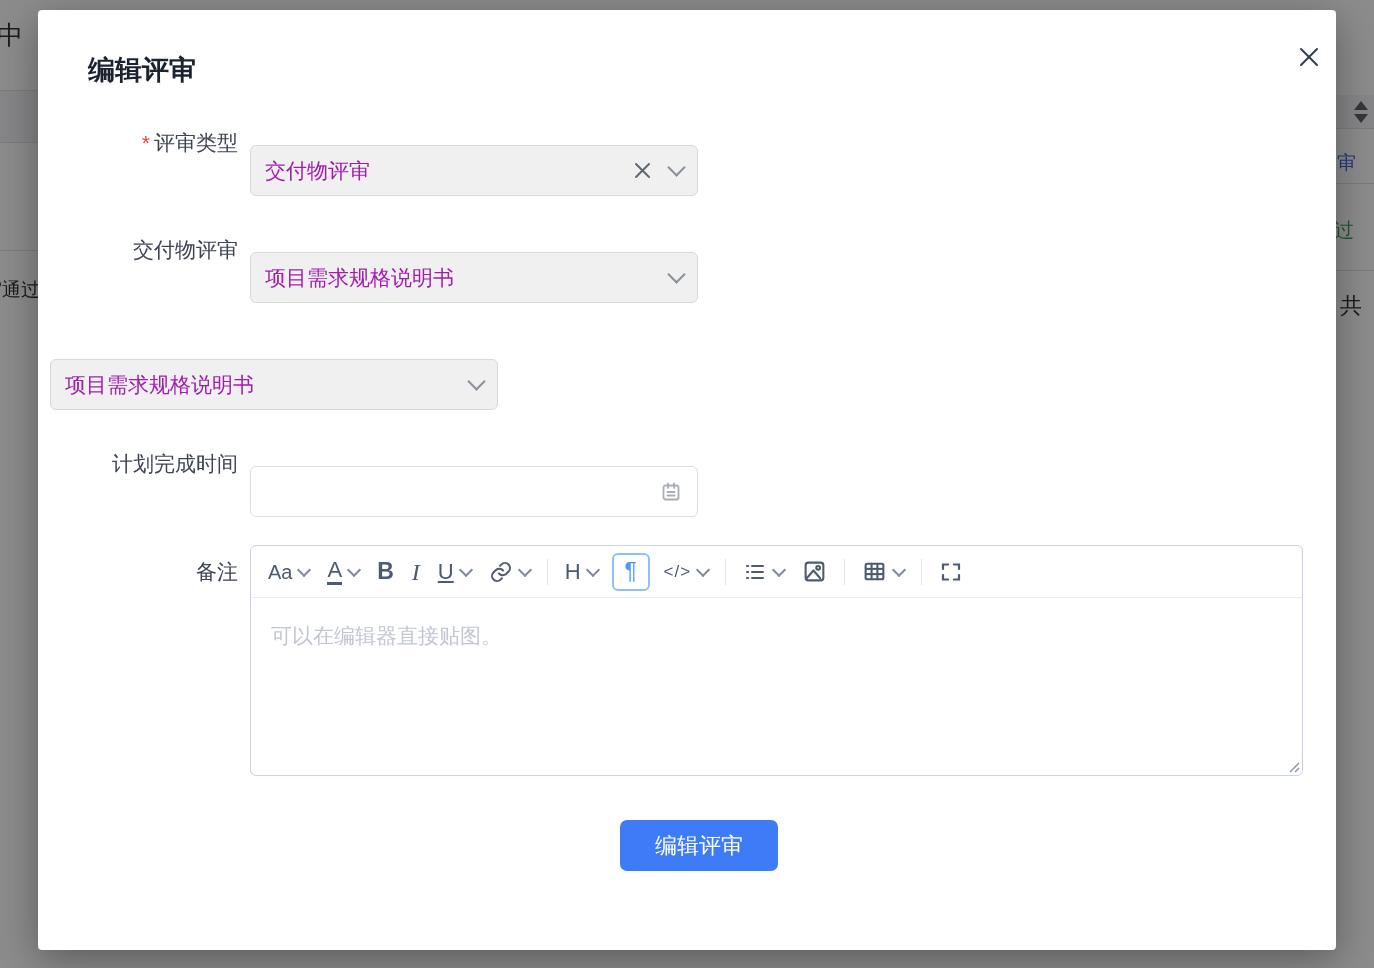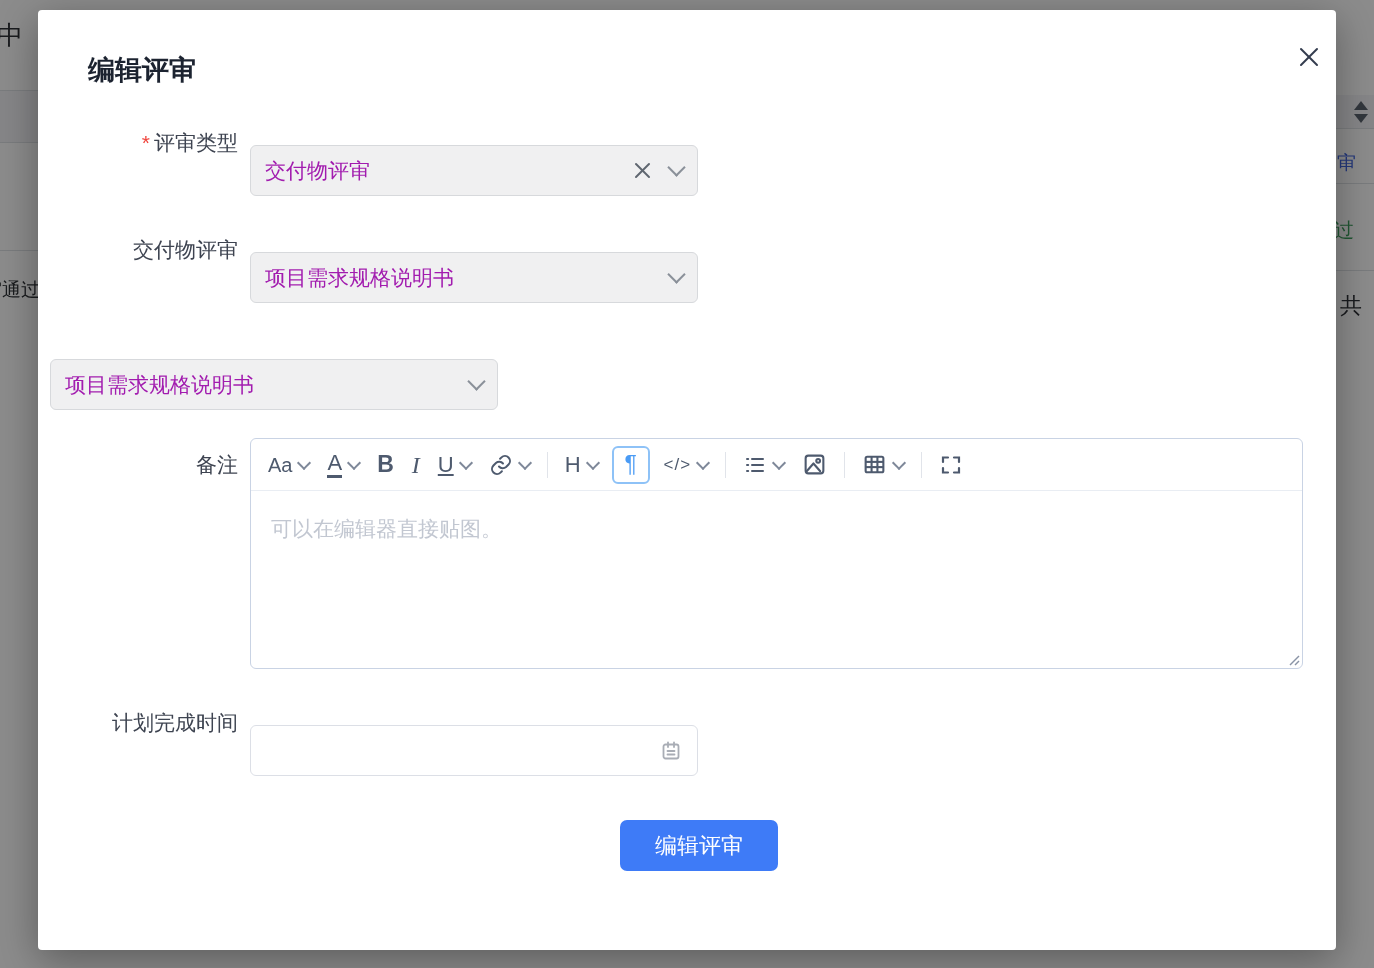--- a/index.html
+++ b/index.html
@@ -158,146 +158,146 @@
       </div>
     </div>
 
     <div class="row">
       <div class="control filled">
         <span class="cval">项目需求规格说明书</span>
         <span class="chev"></span>
       </div>
     </div>
 
-
-    <div class="row row-editor">
-      <div class="flabel">备注</div>
-      <div class="editor">
-
-        <div class="toolbar">
-          <div class="tbtn">
-            <span class="tlabel" style="font-size:20px;">Aa</span>
-            <span class="tchev"></span>
-          </div>
-          <div class="tbtn">
-            <span class="tlabel t-colorA">A</span>
-            <span class="tchev"></span>
-          </div>
-          <div class="tbtn">
-            <span class="tlabel t-bold">B</span>
-          </div>
-          <div class="tbtn">
-            <span class="tlabel t-italic">I</span>
-          </div>
-          <div class="tbtn">
-            <span class="tlabel t-under">U</span>
-            <span class="tchev"></span>
-          </div>
-          <div class="tbtn">
-            <span>
-              <svg width="24" height="24" viewBox="0 0 24 24" fill="none" stroke="#4e5a6e" stroke-width="2" stroke-linecap="round">
-                <path d="M10 13.5a5 5 0 0 0 7.07.47l2.5-2.5a5 5 0 0 0-7.07-7.07l-1.4 1.4"></path>
-                <path d="M14 10.5a5 5 0 0 0-7.07-.47l-2.5 2.5a5 5 0 0 0 7.07 7.07l1.4-1.4"></path>
-              </svg>
-            </span>
-            <span class="tchev"></span>
-          </div>
-
-          <div class="tdiv"></div>
-
-          <div class="tbtn">
-            <span class="tlabel">H</span>
-            <span class="tchev"></span>
-          </div>
-          <div class="active-p">
-            <span>¶</span>
-          </div>
-          <div class="tbtn">
-            <span class="tlabel t-code">&lt;/&gt;</span>
-            <span class="tchev"></span>
-          </div>
-
-          <div class="tdiv"></div>
-
-          <div class="tbtn">
-            <span>
-              <svg width="24" height="24" viewBox="0 0 24 24" fill="none" stroke="#4e5a6e" stroke-width="2" stroke-linecap="round">
-                <line x1="9" y1="6" x2="20" y2="6"></line>
-                  <line x1="9" y1="12" x2="20" y2="12"></line>
-                  <line x1="9" y1="18" x2="20" y2="18"></line>
-                <line x1="4" y1="6" x2="5.2" y2="6"></line>
-                  <line x1="4" y1="12" x2="5.2" y2="12"></line>
-                  <line x1="4" y1="18" x2="5.2" y2="18"></line>
-              </svg>
-            </span>
-            <span class="tchev"></span>
-          </div>
-          <div class="tbtn">
-            <span>
-              <svg width="25" height="25" viewBox="0 0 24 24" fill="none" stroke="#4e5a6e" stroke-width="2" stroke-linecap="round" stroke-linejoin="round">
-                <rect x="3.5" y="3.5" width="17" height="17" rx="2.5"></rect>
-                <circle cx="15.5" cy="8.5" r="1.8"></circle>
-                <path d="M4.5 18.5l6.5-7.5 6.5 7.5"></path>
-              </svg>
-            </span>
-          </div>
-
-          <div class="tdiv"></div>
-
-          <div class="tbtn">
-            <span>
-              <svg width="25" height="25" viewBox="0 0 24 24" fill="none" stroke="#4e5a6e" stroke-width="2" stroke-linejoin="round">
-                <rect x="3.5" y="4.5" width="17" height="15" rx="1.5"></rect>
-                <line x1="3.5" y1="9.5" x2="20.5" y2="9.5"></line>
-                <line x1="3.5" y1="14.5" x2="20.5" y2="14.5"></line>
-                <line x1="9.2" y1="4.5" x2="9.2" y2="19.5"></line>
-                <line x1="14.8" y1="4.5" x2="14.8" y2="19.5"></line>
-              </svg>
-            </span>
-            <span class="tchev"></span>
-          </div>
-
-          <div class="tdiv"></div>
-
-          <div class="tbtn">
-            <span>
-              <svg width="24" height="24" viewBox="0 0 24 24" fill="none" stroke="#4e5a6e" stroke-width="2.2" stroke-linecap="round">
-                <path d="M4 9V4.5h5"></path>
-                  <path d="M15 4.5h5V9"></path>
-                  <path d="M20 15v4.5h-5"></path>
-                  <path d="M9 19.5H4V15"></path>
-              </svg>
-            </span>
-          </div>
-        </div>
-
-        <div class="edit-area">
-          <div class="placeholder">可以在编辑器直接贴图。</div>
-          <div class="resize-handle">
-            <svg width="13" height="13" viewBox="0 0 13 13">
-              <line x1="3" y1="12" x2="12" y2="3" stroke="#8a94a6" stroke-width="1.4"></line>
-              <line x1="8" y1="12" x2="12" y2="8" stroke="#8a94a6" stroke-width="1.4"></line>
-            </svg>
-          </div>
-        </div>
-
-      </div>
-    </div>
 
     <div class="row">
       <div class="flabel">计划完成时间</div>
       <div class="control white">
         <span class="cval"></span>
         <span>
           <svg width="24" height="24" viewBox="0 0 24 24" fill="none" stroke="#a9adb5" stroke-width="1.8" stroke-linecap="round">
             <rect x="4.5" y="5.5" width="15" height="14" rx="2"></rect>
             <line x1="9" y1="3.5" x2="9" y2="8"></line>
             <line x1="15" y1="3.5" x2="15" y2="8"></line>
             <line x1="8.5" y1="12" x2="15.5" y2="12"></line>
             <line x1="8.5" y1="15.5" x2="15.5" y2="15.5"></line>
           </svg>
         </span>
       </div>
     </div>
+
+    <div class="row row-editor">
+      <div class="flabel">备注</div>
+      <div class="editor">
+
+        <div class="toolbar">
+          <div class="tbtn">
+            <span class="tlabel" style="font-size:20px;">Aa</span>
+            <span class="tchev"></span>
+          </div>
+          <div class="tbtn">
+            <span class="tlabel t-colorA">A</span>
+            <span class="tchev"></span>
+          </div>
+          <div class="tbtn">
+            <span class="tlabel t-bold">B</span>
+          </div>
+          <div class="tbtn">
+            <span class="tlabel t-italic">I</span>
+          </div>
+          <div class="tbtn">
+            <span class="tlabel t-under">U</span>
+            <span class="tchev"></span>
+          </div>
+          <div class="tbtn">
+            <span>
+              <svg width="24" height="24" viewBox="0 0 24 24" fill="none" stroke="#4e5a6e" stroke-width="2" stroke-linecap="round">
+                <path d="M10 13.5a5 5 0 0 0 7.07.47l2.5-2.5a5 5 0 0 0-7.07-7.07l-1.4 1.4"></path>
+                <path d="M14 10.5a5 5 0 0 0-7.07-.47l-2.5 2.5a5 5 0 0 0 7.07 7.07l1.4-1.4"></path>
+              </svg>
+            </span>
+            <span class="tchev"></span>
+          </div>
+
+          <div class="tdiv"></div>
+
+          <div class="tbtn">
+            <span class="tlabel">H</span>
+            <span class="tchev"></span>
+          </div>
+          <div class="active-p">
+            <span>¶</span>
+          </div>
+          <div class="tbtn">
+            <span class="tlabel t-code">&lt;/&gt;</span>
+            <span class="tchev"></span>
+          </div>
+
+          <div class="tdiv"></div>
+
+          <div class="tbtn">
+            <span>
+              <svg width="24" height="24" viewBox="0 0 24 24" fill="none" stroke="#4e5a6e" stroke-width="2" stroke-linecap="round">
+                <line x1="9" y1="6" x2="20" y2="6"></line>
+                  <line x1="9" y1="12" x2="20" y2="12"></line>
+                  <line x1="9" y1="18" x2="20" y2="18"></line>
+                <line x1="4" y1="6" x2="5.2" y2="6"></line>
+                  <line x1="4" y1="12" x2="5.2" y2="12"></line>
+                  <line x1="4" y1="18" x2="5.2" y2="18"></line>
+              </svg>
+            </span>
+            <span class="tchev"></span>
+          </div>
+          <div class="tbtn">
+            <span>
+              <svg width="25" height="25" viewBox="0 0 24 24" fill="none" stroke="#4e5a6e" stroke-width="2" stroke-linecap="round" stroke-linejoin="round">
+                <rect x="3.5" y="3.5" width="17" height="17" rx="2.5"></rect>
+                <circle cx="15.5" cy="8.5" r="1.8"></circle>
+                <path d="M4.5 18.5l6.5-7.5 6.5 7.5"></path>
+              </svg>
+            </span>
+          </div>
+
+          <div class="tdiv"></div>
+
+          <div class="tbtn">
+            <span>
+              <svg width="25" height="25" viewBox="0 0 24 24" fill="none" stroke="#4e5a6e" stroke-width="2" stroke-linejoin="round">
+                <rect x="3.5" y="4.5" width="17" height="15" rx="1.5"></rect>
+                <line x1="3.5" y1="9.5" x2="20.5" y2="9.5"></line>
+                <line x1="3.5" y1="14.5" x2="20.5" y2="14.5"></line>
+                <line x1="9.2" y1="4.5" x2="9.2" y2="19.5"></line>
+                <line x1="14.8" y1="4.5" x2="14.8" y2="19.5"></line>
+              </svg>
+            </span>
+            <span class="tchev"></span>
+          </div>
+
+          <div class="tdiv"></div>
+
+          <div class="tbtn">
+            <span>
+              <svg width="24" height="24" viewBox="0 0 24 24" fill="none" stroke="#4e5a6e" stroke-width="2.2" stroke-linecap="round">
+                <path d="M4 9V4.5h5"></path>
+                  <path d="M15 4.5h5V9"></path>
+                  <path d="M20 15v4.5h-5"></path>
+                  <path d="M9 19.5H4V15"></path>
+              </svg>
+            </span>
+          </div>
+        </div>
+
+        <div class="edit-area">
+          <div class="placeholder">可以在编辑器直接贴图。</div>
+          <div class="resize-handle">
+            <svg width="13" height="13" viewBox="0 0 13 13">
+              <line x1="3" y1="12" x2="12" y2="3" stroke="#8a94a6" stroke-width="1.4"></line>
+              <line x1="8" y1="12" x2="12" y2="8" stroke="#8a94a6" stroke-width="1.4"></line>
+            </svg>
+          </div>
+        </div>
+
+      </div>
+    </div>
   </div>
 
   <button class="submit-btn">编辑评审</button>
 </div>
 
 </body></html>

